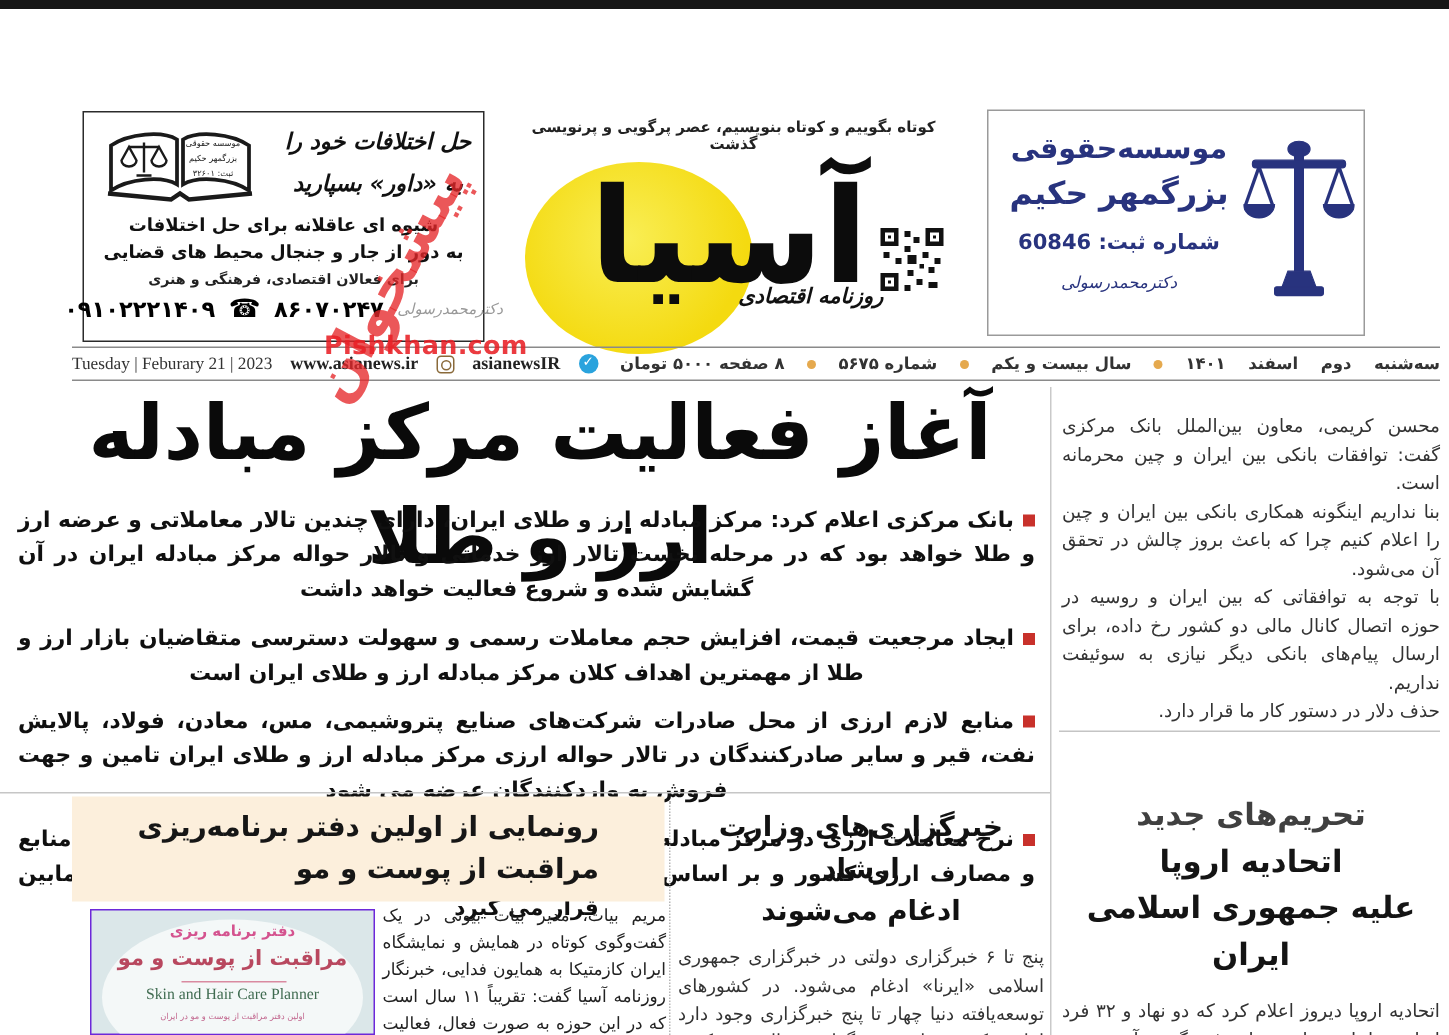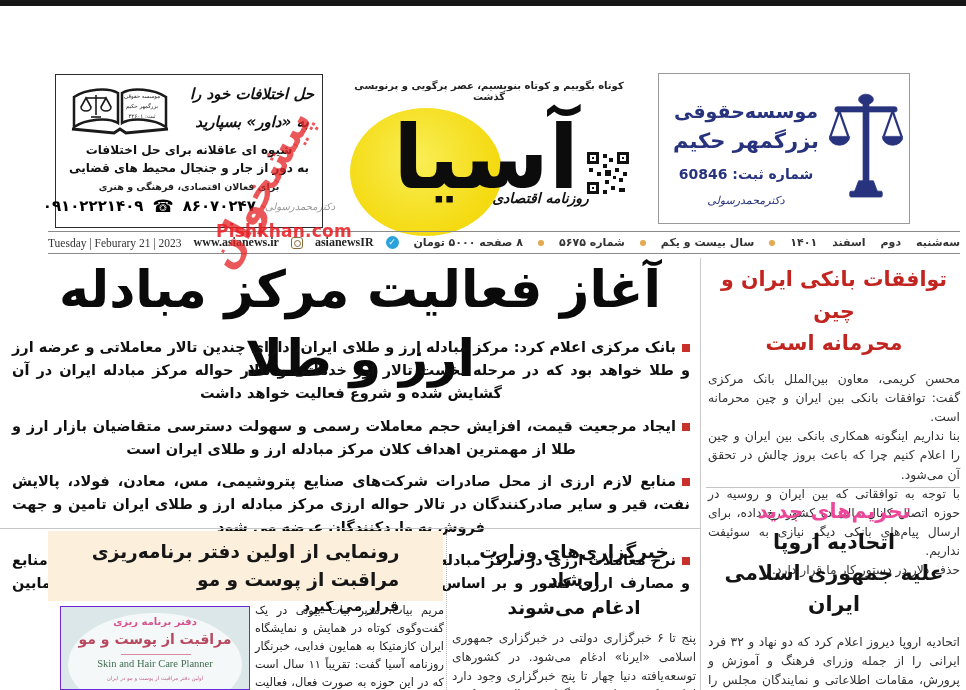--- a/index.html
+++ b/index.html
@@ -32,21 +32,21 @@
   #tagline { left:338px; top:80px; width:302px; font-size:10px; font-weight:bold; color:#222; text-align:center; }
   #sun { left:350px; top:108px; width:152px; height:128px; border-radius:50%;
          background:radial-gradient(circle at 45% 40%, #f9ee55, #f4da10 70%); }
   #logo-word { left:330px; top:86px; width:312px; height:142px; font-size:88px; font-weight:bold; color:#0c0c0c;
                display:flex; align-items:center; justify-content:center; }
   #logo-sub { left:478px; top:190px; width:125px; font-size:14px; font-weight:bold; font-style:italic; color:#111; text-align:center; }
   #qr { left:585px; top:150px; width:46px; height:46px; }
 
   
   #right-ad { left:658px; top:73px; width:252px; height:151px; border:1px solid #9a9a9a; background:#fff; }
-  #right-ad .txt { position:absolute; right:84px; left:8px; top:22px; text-align:center; color:#28337e; }
+  #right-ad .txt { position:absolute; right:84px; left:8px; top:10px; text-align:center; color:#28337e; }
   #right-ad .l1 { font-size:19px; font-weight:bold; line-height:1.6; }
   #right-ad .l2 { font-size:21px; font-weight:bold; line-height:1.5; }
   #right-ad .l3 { font-size:14px; font-weight:bold; margin-top:8px; }
   #right-ad .l4 { font-size:11px; font-style:italic; margin-top:12px; }
   #right-ad svg { position:absolute; right:6px; top:14px; }
 
   
   .rule { background:#8a8a8a; height:1px; }
   #rule-top { left:48px; top:231px; width:912px; }
   #rule-bot { left:48px; top:253px; width:912px; }
@@ -80,21 +80,21 @@
 
   
   .art-body { direction:rtl; font-size:12.3px; line-height:1.55; color:#333; text-align:justify; }
   #china-art { left:708px; top:264px; width:252px; }
   #china-head { font-size:20.5px; font-weight:800; color:#c2241f; text-align:center; line-height:1.55; direction:rtl; }
   #china-art .art-body { margin-top:11px; }
   #china-art .art-body p { margin:0; }
 
   #eu-art { left:708px; top:496px; width:252px; }
   #eu-head { font-size:20.5px; font-weight:800; text-align:center; line-height:1.52; direction:rtl; color:#141414; }
-  #eu-head .red { color:#ec4899; }
+  #eu-head .red { color:#404040;margin-top:32px; }
   #eu-art .art-body { margin-top:12px; }
 
   
   #news-art { left:452px; top:538px; width:244px; }
   #news-head { font-size:18.5px; font-weight:800; color:#121212; text-align:center; line-height:1.5; direction:rtl; }
   #news-art .art-body { margin-top:8px; font-size:12.1px; }
 
   
   #skin-headbox { left:48px; top:531px; width:395px; height:70px; background:#fcefdc; display:flex; align-items:center; justify-content:center; }
   #skin-head { font-size:18.5px; font-weight:800; color:#161616; line-height:1.5; direction:rtl; }
@@ -242,24 +242,20 @@
     <div class="bullet-item"><span class="bullet-sq"></span><span>منابع لازم ارزی از محل صادرات شرکت‌های صنایع پتروشیمی، مس، معادن، فولاد، پالایش نفت، قیر و سایر صادرکنندگان در تالار حواله ارزی مرکز مبادله ارز و طلای ایران تامین و جهت فروش به واردکنندگان عرضه می شود</span></div>
     <div class="bullet-item"><span class="bullet-sq"></span><span>نرخ معاملات ارزی در مرکز مبادله ارز و طلای ایران در دو تالار نقد و حواله ارز بر مبنای منابع و مصارف ارزی کشور و بر اساس متغیرهای بنیادی اقتصادی کشف و مبنای معاملات فیمابین قرار می گیرد</span></div>
   </div>
 
   <div id="div-h-main" class="abs"></div>
   <div id="div-v-right" class="abs"></div>
   <div id="div-h-right" class="abs"></div>
   <div id="div-v-bottom" class="abs"></div>
 
   <div id="china-art" class="abs">
-    <div id="china-head">
-      <div>توافقات بانکی ایران و چین</div>
-      <div>محرمانه است</div>
-    </div>
     <div class="art-body">
       <p>محسن کریمی، معاون بین‌الملل بانک مرکزی گفت: توافقات بانکی بین ایران و چین محرمانه است.</p>
       <p>بنا نداریم اینگونه همکاری بانکی بین ایران و چین را اعلام کنیم چرا که باعث بروز چالش در تحقق آن می‌شود.</p>
       <p>با توجه به توافقاتی که بین ایران و روسیه در حوزه اتصال کانال مالی دو کشور رخ داده، برای ارسال پیام‌های بانکی دیگر نیازی به سوئیفت نداریم.</p>
       <p>حذف دلار در دستور کار ما قرار دارد.</p>
     </div>
   </div>
 
   <div id="eu-art" class="abs">
     <div id="eu-head">

